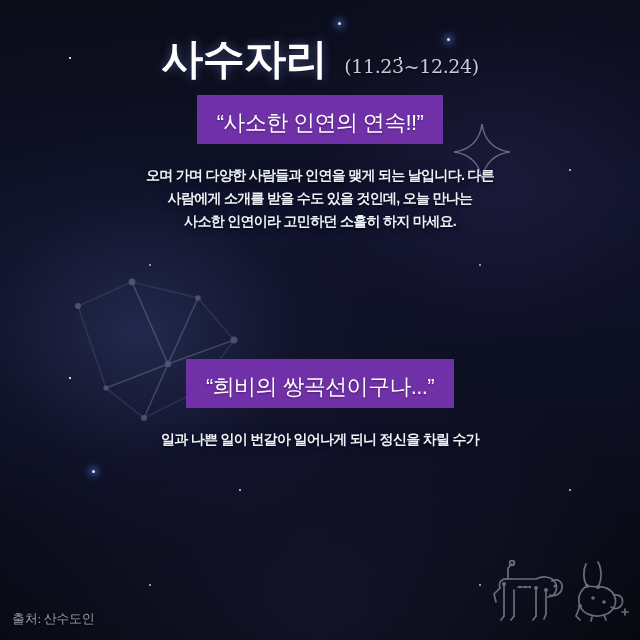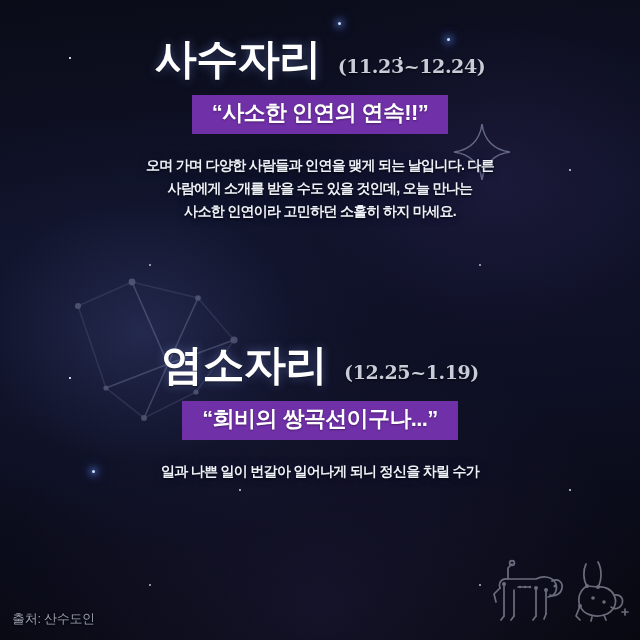--- a/index.html
+++ b/index.html
@@ -121,36 +121,36 @@
     font-weight: 700;
     font-size: 42px;
     color: #ffffff;
     letter-spacing: -0.5px;
     text-shadow: 0 0 10px rgba(120,140,220,0.5), 0 1px 2px rgba(0,0,0,0.85);
     vertical-align: baseline;
   }
   .sign-range {
     font-family: "DejaVu Serif", "Liberation Serif", serif;
     font-size: 19px;
-    font-weight: 700;
+    font-weight: 400;
     color: #c7ccd8;
     letter-spacing: -0.4px;
     margin-left: 17px;
     text-shadow: 0 1px 2px rgba(0,0,0,0.8);
     vertical-align: baseline;
   }
 
   .quote-banner {
     display: inline-block;
     margin-top: 15px;
-    padding: 5px 20px 9px;
+    padding: 15px 20px 9px;
     background: #7030a8;
     color: #ffffff;
     font-size: 22px;
-    font-weight: 700;
+    font-weight: 400;
     letter-spacing: -0.6px;
     line-height: 1.15;
     white-space: nowrap;
     text-shadow: 0 1px 2px rgba(0,0,0,0.35);
   }
 
   .body-text {
     margin: 20px auto 0;
     width: 556px;
     color: #eef1f8;
@@ -165,20 +165,21 @@
 
   .source {
     position: absolute;
     left: 12px;
     bottom: 12px;
     z-index: 6;
     color: #9aa0b0;
     font-size: 13px;
     letter-spacing: -0.3px;
     text-shadow: 0 1px 2px rgba(0,0,0,0.9);
+    font-family: Liberation Serif, serif;
   }
 </style>
 </head>
 <body>
 
 <div id="card">
 
   <div class="stars stars-fine"></div>
   <div class="stars stars-mid"></div>
   <div class="stars stars-bright"></div>
@@ -257,23 +258,20 @@
       </h2>
       <div class="quote-banner">“사소한 인연의 연속!!”</div>
       <div class="body-text">
         <span class="ln">오며 가며 다양한 사람들과 인연을 맺게 되는 날입니다. 다른</span>
         <span class="ln">사람에게 소개를 받을 수도 있을 것인데, 오늘 만나는</span>
         <span class="ln">사소한 인연이라 고민하던 소홀히 하지 마세요.</span>
       </div>
     </div>
 
     <div class="section section-capricorn">
-      <h2 class="sign-heading">
-        <span class="sign-name">염소자리</span><span class="sign-range">(12.25~1.19)</span>
-      </h2>
       <div class="quote-banner">“희비의 쌍곡선이구나...”</div>
       <div class="body-text">
         <span class="ln">일과 나쁜 일이 번갈아 일어나게 되니 정신을 차릴 수가</span>
       </div>
     </div>
 
   </div>
 
   <div class="source">출처: 산수도인</div>
 </div>

